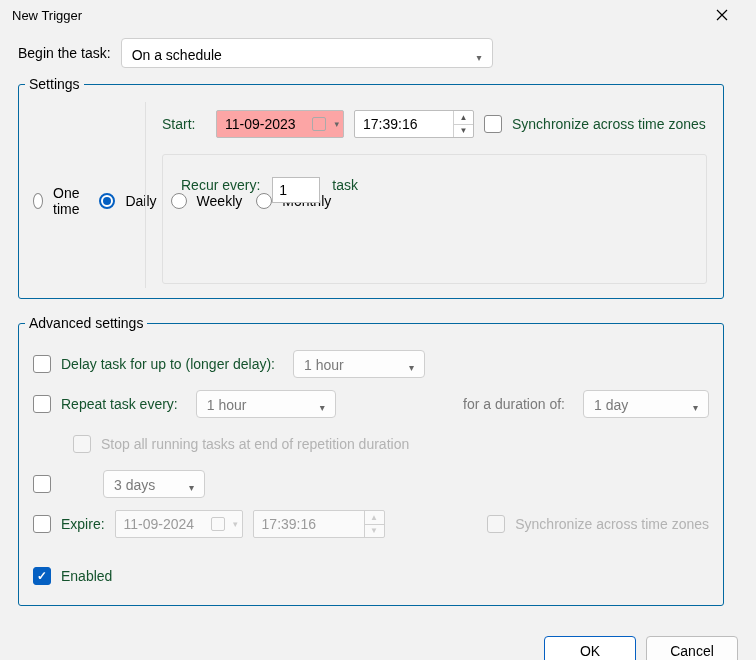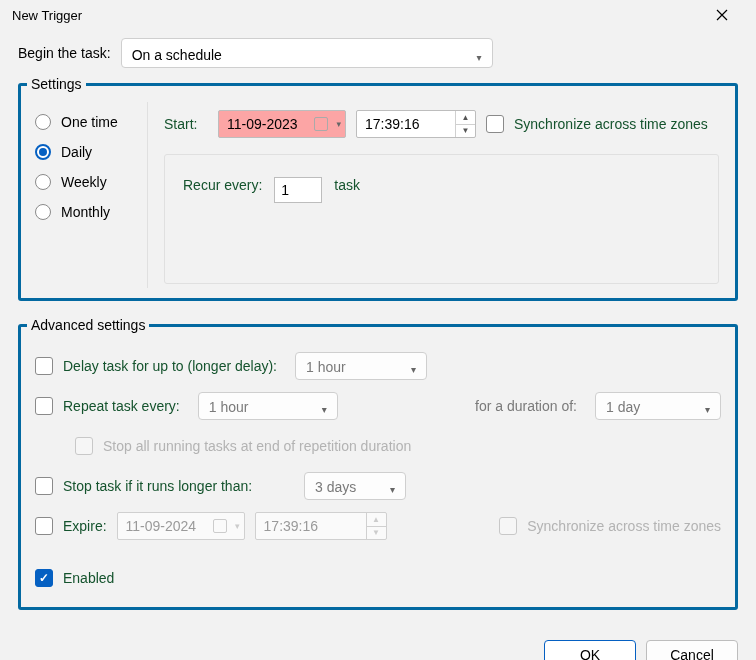--- a/index.html
+++ b/index.html
@@ -10,25 +10,25 @@
   .titlebar .spacer { flex: 1; }
   .titlebar .close { width: 44px; height: 30px; display: flex; align-items: center; justify-content: center; cursor: pointer; font-size: 14px; }
   .content { flex: 1; padding: 8px 18px 14px 18px; display: flex; flex-direction: column; }
   .begin-row { display: flex; align-items: center; gap: 10px; margin-bottom: 8px; }
   .begin-row label { font-size: 14px; color: #000; }
   .combo { display: flex; align-items: flex-end; justify-content: space-between; background: #fff; border: 1px solid #cfcfcf; border-radius: 4px; padding: 4px 10px; font-size: 14px; cursor: pointer; }
   .combo.large { width: 372px; height: 30px; }
   .combo.small { width: 132px; height: 28px; color: #7a7a7a; background: #fdfdfd; }
   .chev { font-size: 10px; color: #666; }
 
-  fieldset { border: 3px solid #0369a1; border-radius: 3px; margin: 0 0 16px 0; padding: 0; }
+  fieldset { border: 1px solid #0369a1; border-radius: 3px; margin: 0 14px 16px 0; padding: 0; }
   legend { font-size: 14px; color: #000; padding: 0 4px; margin-left: 6px; }
 
   .settings-body { display: flex; min-height: 206px; }
-  .radio-col { width: 126px; padding: 22px 10px 10px 14px; display: flex; flex-direction: column; gap: 14px; }
+  .radio-col { width: 126px; padding: 22px 10px 10px 14px; display: flex; flex-direction: row; gap: 14px; align-items: center; }
   .radio-row { display: flex; align-items: center; gap: 10px; font-size: 14px; cursor: pointer; }
   .radio { width: 16px; height: 16px; border: 1px solid #8a8a8a; border-radius: 50%; display: inline-flex; align-items: center; justify-content: center; background: #fff; }
   .radio.checked { border: 2px solid #0560c2; }
   .radio.checked::after { content: ""; width: 8px; height: 8px; background: #0560c2; border-radius: 50%; }
 
   .vdiv { width: 1px; background: #e0e0e0; margin: 10px 0; }
 
   .settings-right { flex: 1; padding: 18px 16px 14px 16px; display: flex; flex-direction: column; gap: 16px; }
   .row { display: flex; align-items: center; gap: 10px; }
   .lbl { font-size: 14px; color: #14532d; }
@@ -175,21 +175,20 @@
         <div class="adv-row indent">
           <div class="chk-label">
             <span class="chk dis"></span>
             <span class="lbl dis">Stop all running tasks at end of repetition duration</span>
           </div>
         </div>
 
         <div class="adv-row">
           <div class="chk-label">
             <span class="chk"></span>
-            <span class="lbl">Stop task if it runs longer than:</span>
           </div>
           <div class="combo small" style="margin-left:42px;width:102px">
             <span>3 days</span>
             <span class="chev">▾</span>
           </div>
         </div>
 
         <div class="adv-row">
           <div class="chk-label">
             <span class="chk"></span>

